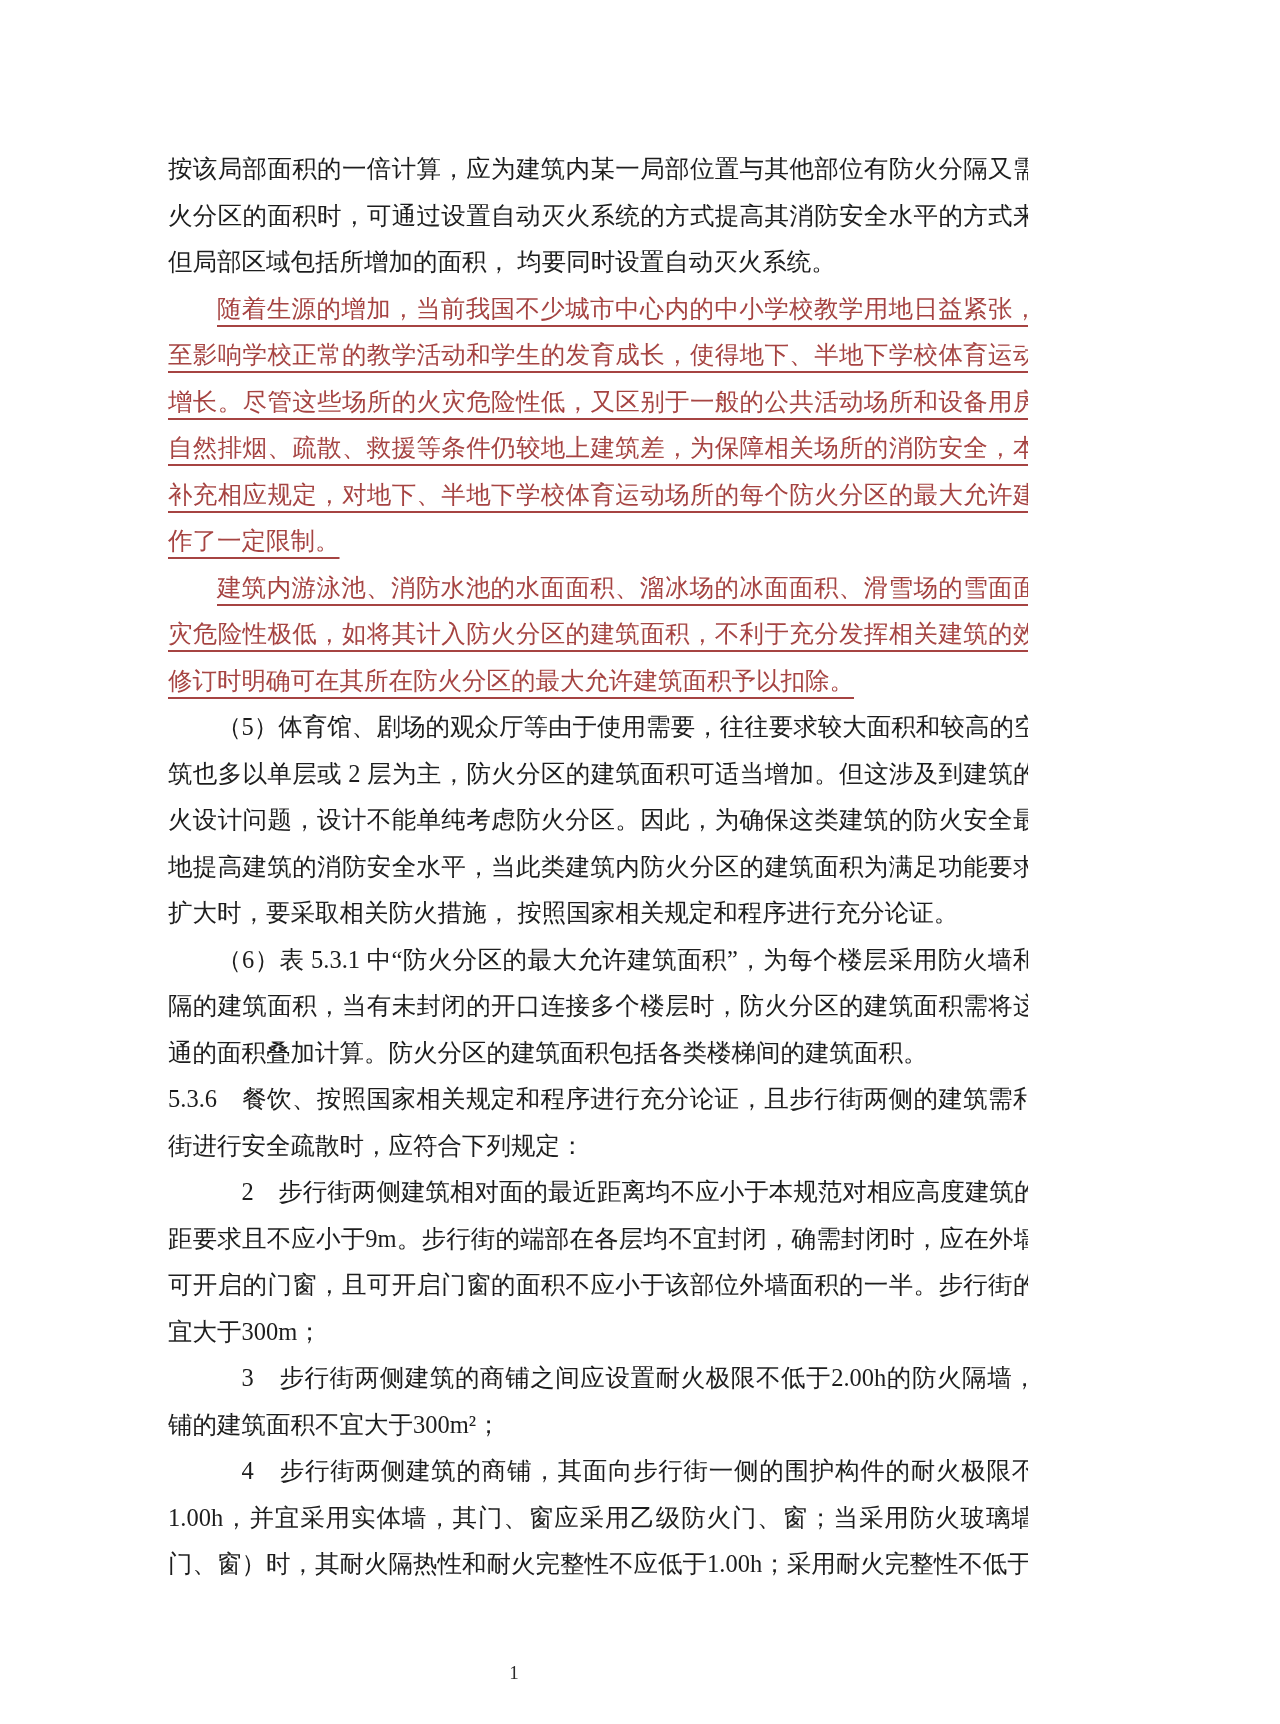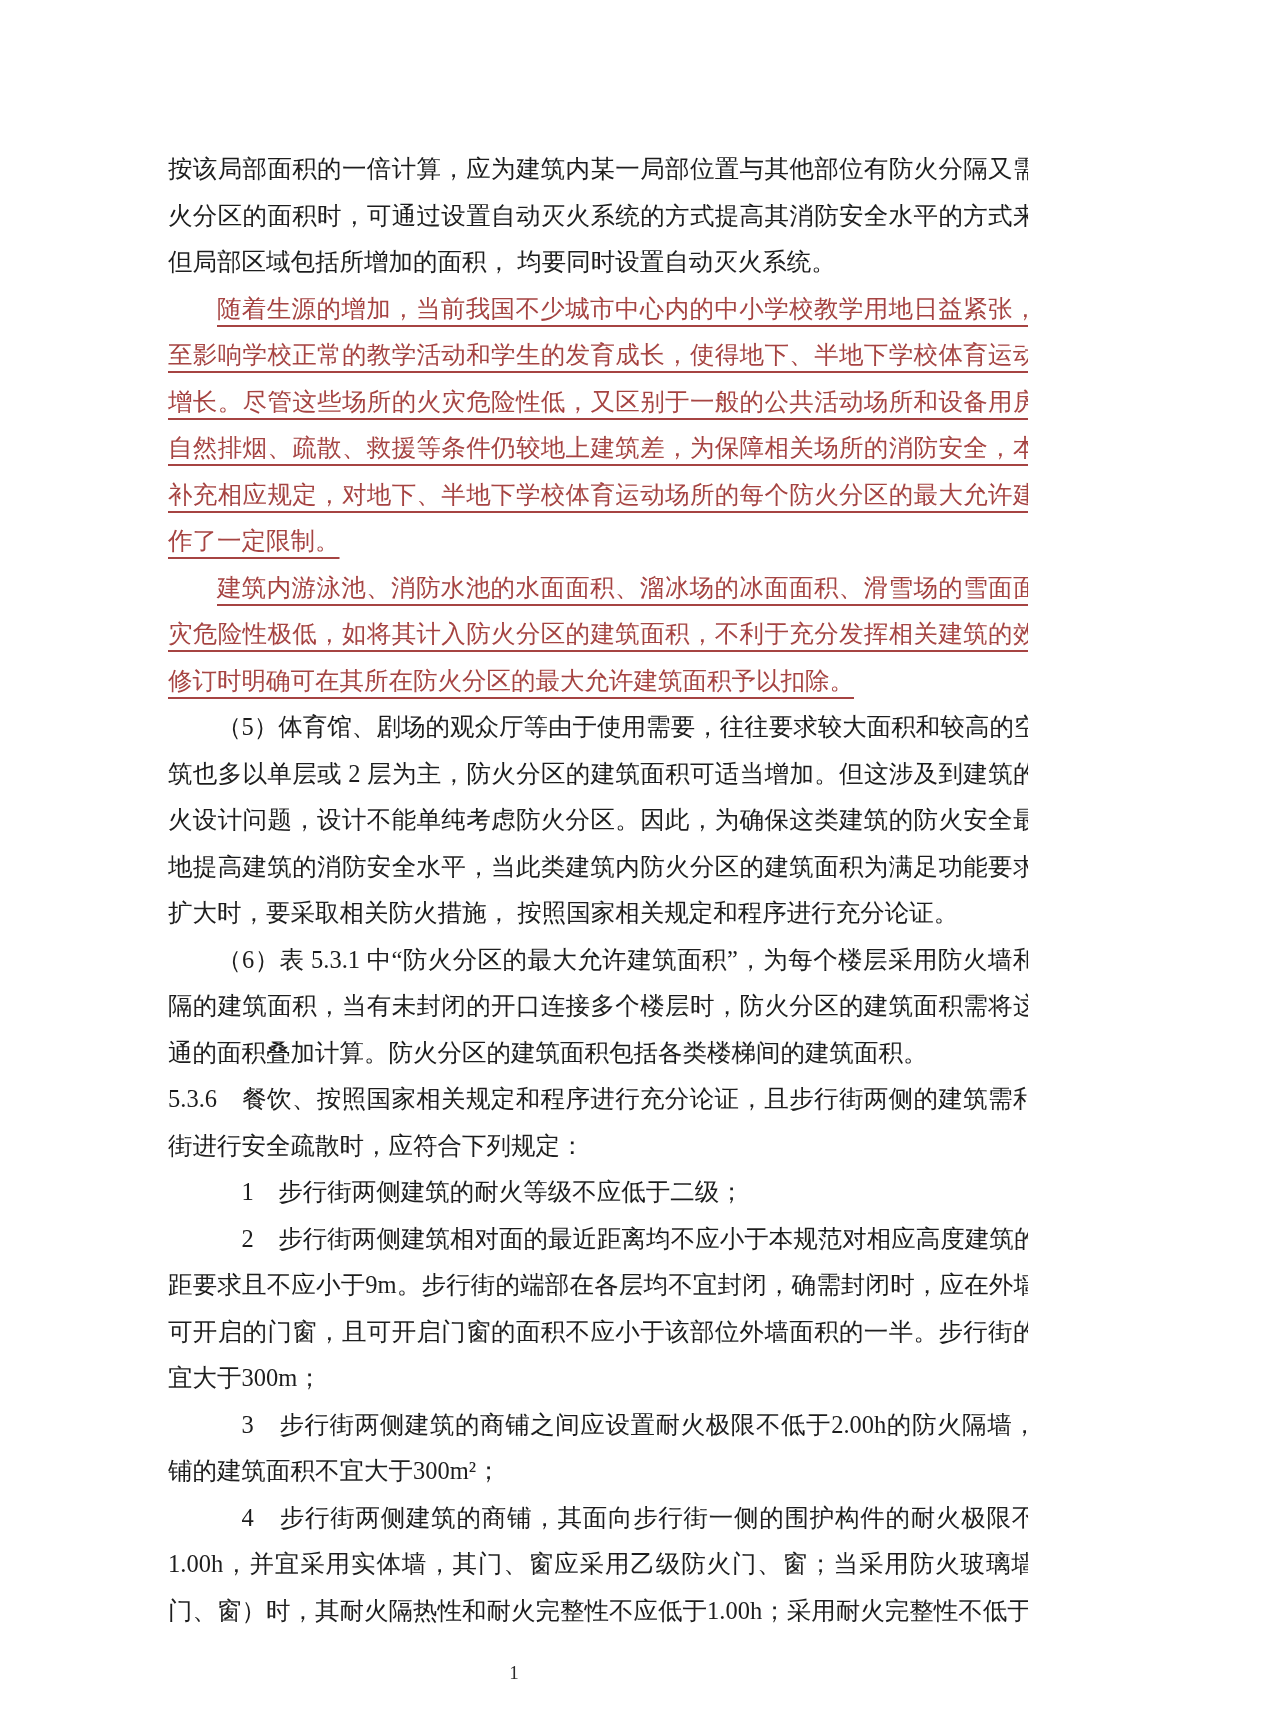--- a/index.html
+++ b/index.html
@@ -69,21 +69,20 @@
     <p class="revision indent-2">随着生源的增加，当前我国不少城市中心内的中小学校教学用地日益紧张，有的甚至影响学校正常的教学活动和学生的发育成长，使得地下、半地下学校体育运动场需求增长。尽管这些场所的火灾危险性低，又区别于一般的公共活动场所和设备用房，但其自然排烟、疏散、救援等条件仍较地上建筑差，为保障相关场所的消防安全，本次修订补充相应规定，对地下、半地下学校体育运动场所的每个防火分区的最大允许建筑面积作了一定限制。</p>
 
     <p class="revision indent-2">建筑内游泳池、消防水池的水面面积、溜冰场的冰面面积、滑雪场的雪面面积，火灾危险性极低，如将其计入防火分区的建筑面积，不利于充分发挥相关建筑的效能，故修订时明确可在其所在防火分区的最大允许建筑面积予以扣除。</p>
 
     <p class="indent-2">（5）体育馆、剧场的观众厅等由于使用需要，往往要求较大面积和较高的空间，建筑也多以单层或 2 层为主，防火分区的建筑面积可适当增加。但这涉及到建筑的综合防火设计问题，设计不能单纯考虑防火分区。因此，为确保这类建筑的防火安全最大限度地提高建筑的消防安全水平，当此类建筑内防火分区的建筑面积为满足功能要求而需要扩大时，要采取相关防火措施， 按照国家相关规定和程序进行充分论证。</p>
 
     <p class="indent-2">（6）表 5.3.1 中“防火分区的最大允许建筑面积”，为每个楼层采用防火墙和楼板分隔的建筑面积，当有未封闭的开口连接多个楼层时，防火分区的建筑面积需将这些相连通的面积叠加计算。防火分区的建筑面积包括各类楼梯间的建筑面积。</p>
 
     <p>5.3.6　餐饮、按照国家相关规定和程序进行充分论证，且步行街两侧的建筑需利用步行街进行安全疏散时，应符合下列规定：</p>
 
-    <p class="indent-3">1　步行街两侧建筑的耐火等级不应低于二级；</p>
 
     <p class="indent-3">2　步行街两侧建筑相对面的最近距离均不应小于本规范对相应高度建筑的防火间距要求且不应小于9m。步行街的端部在各层均不宜封闭，确需封闭时，应在外墙上设置可开启的门窗，且可开启门窗的面积不应小于该部位外墙面积的一半。步行街的长度不宜大于300m；</p>
 
     <p class="indent-3">3　步行街两侧建筑的商铺之间应设置耐火极限不低于2.00h的防火隔墙，每间商铺的建筑面积不宜大于300m²；</p>
 
     <p class="indent-3">4　步行街两侧建筑的商铺，其面向步行街一侧的围护构件的耐火极限不应低于1.00h，并宜采用实体墙，其门、窗应采用乙级防火门、窗；当采用防火玻璃墙（包括门、窗）时，其耐火隔热性和耐火完整性不应低于1.00h；采用耐火完整性不低于</p>
 
   </main>
 
   <footer class="footer">

